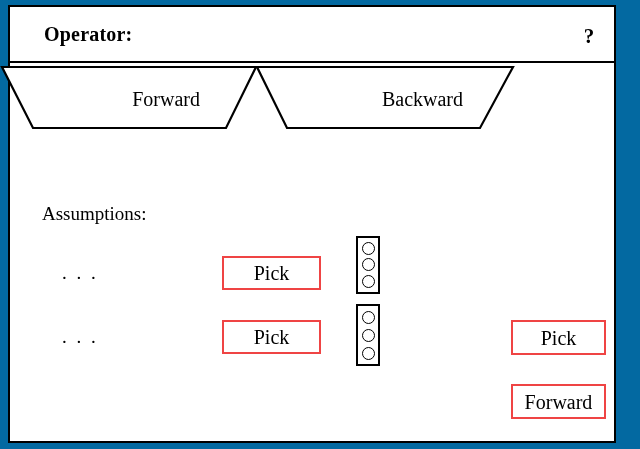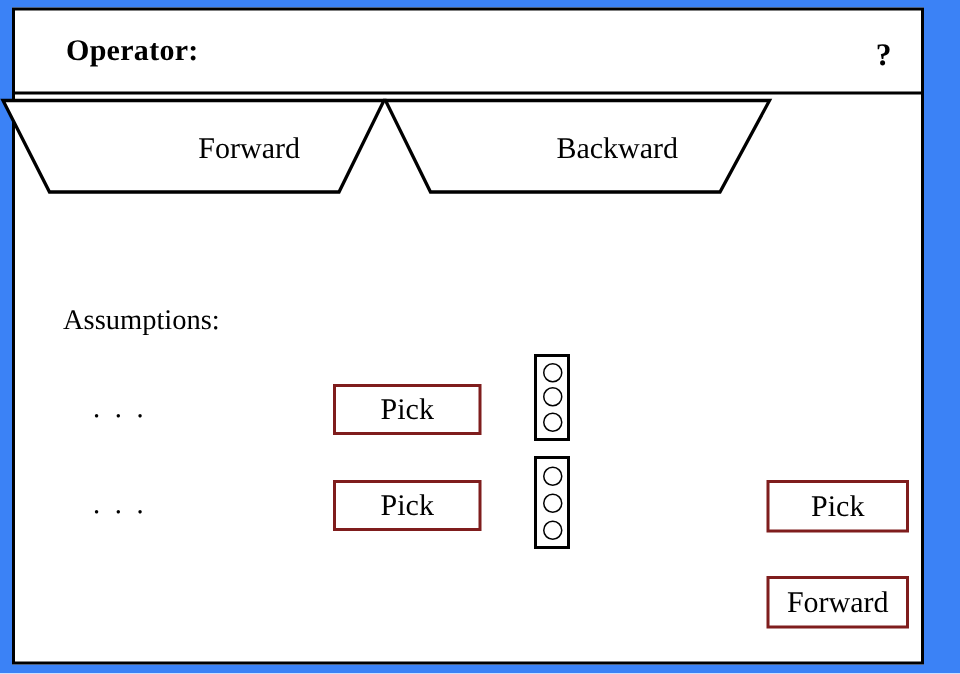--- a/index.html
+++ b/index.html
@@ -12,21 +12,21 @@
     height: 449px;
     font-family: "Liberation Serif", "DejaVu Serif", serif;
     color: #000000;
     overflow: hidden;
   }
 
   #screen {
     position: relative;
     width: 640px;
     height: 449px;
-    background: #3b82f6;
+    background: #0369a1;
   }
 
   
   .dialog-frame {
     position: absolute;
     left: 8px;
     top: 5px;
     width: 608px;
     height: 438px;
     border: 2px solid #000000;
@@ -96,21 +96,21 @@
     cursor: pointer;
   }
   .tab-label {
     position: absolute;
     font-size: 20px;
     text-align: right;
     cursor: pointer;
     white-space: nowrap;
   }
   .tab-label.forward  { left: 60px;  top: 28px; width: 140px; }
-  .tab-label.backward { left: 300px; top: 28px; width: 152px; }
+  .tab-label.backward { left: 311px; top: 28px; width: 152px; }
 
   
   .assumptions-label {
     position: absolute;
     left: 42px;
     top: 203px;
     font-size: 19px;
     white-space: nowrap;
   }
 
@@ -121,21 +121,21 @@
     letter-spacing: 2.5px;
     white-space: nowrap;
   }
   .row-ellipsis.r1 { top: 262px; }
   .row-ellipsis.r2 { top: 326px; }
 
   
   .btn {
     position: absolute;
     box-sizing: border-box;
-    border: 2px solid #7f1d1d;
+    border: 2px solid #ef4444;
     background: #ffffff;
     font-family: "Liberation Serif", "DejaVu Serif", serif;
     font-size: 20px;
     color: #000000;
     text-align: left;
     cursor: pointer;
     padding: 0;
     line-height: 1;
     display: flex;
     align-items: center;

